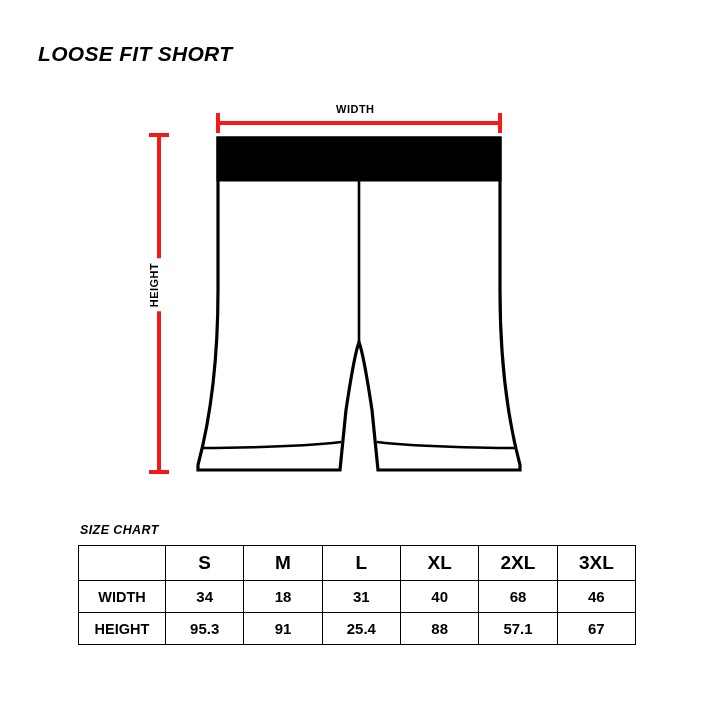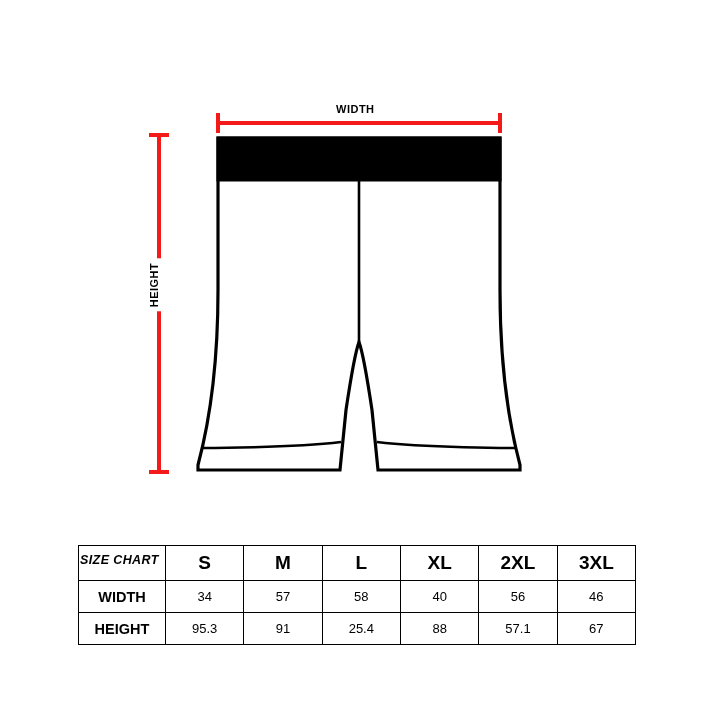--- a/index.html
+++ b/index.html
@@ -54,43 +54,43 @@
   .label-height {
     left: 128px;
     top: 198px;
     transform: rotate(-90deg);
     transform-origin: center center;
   }
   
   .sizechart-title {
     position: absolute;
     left: 80px;
-    top: 553px;
+    top: 523px;
     font-size: 12.5px;
     font-weight: bold;
     font-style: italic;
     letter-spacing: 0.4px;
   }
   table.size-table {
     position: absolute;
     left: 78px;
     top: 545px;
     width: 558px;
     border-collapse: collapse;
     table-layout: fixed;
   }
   table.size-table td,
   table.size-table th {
     border: 1px solid #000000;
     text-align: center;
     vertical-align: middle;
     padding: 0;
     height: 31px;
-    font-weight: normal;
-    font-size: 13px;
+    font-weight: bold;
+    font-size: 15px;
   }
   table.size-table .corner-cell {
     width: 86px;
     border-left: 1px solid #000;
   }
   table.size-table thead th {
     font-size: 19px;
     font-weight: bold;
     height: 34px;
   }
@@ -101,20 +101,21 @@
   }
   .blank-top-left {
     border: 1px solid #000;
   }
 </style>
 </head>
 <body>
 
 <div id="page">
 
+  <div class="title">LOOSE FIT SHORT</div>
 
   <div class="diagram">
     <svg width="720" height="420" viewBox="0 0 720 420">
 
       <g stroke="#f41a1a" stroke-width="4" fill="#f41a1a">
         <line x1="218" y1="43" x2="500" y2="43"></line>
         <line x1="218" y1="33" x2="218" y2="53"></line>
         <line x1="500" y1="33" x2="500" y2="53"></line>
       </g>
 
@@ -163,24 +164,24 @@
         <th>L</th>
         <th>XL</th>
         <th>2XL</th>
         <th>3XL</th>
       </tr>
     </thead>
     <tbody>
       <tr>
         <th class="rowhead corner-cell">WIDTH</th>
         <td>34</td>
-        <td>57</td>
-        <td>58</td>
+        <td>18</td>
+        <td>31</td>
         <td>40</td>
-        <td>56</td>
+        <td>68</td>
         <td>46</td>
       </tr>
       <tr>
         <th class="rowhead corner-cell">HEIGHT</th>
         <td>95.3</td>
         <td>91</td>
         <td>25.4</td>
         <td>88</td>
         <td>57.1</td>
         <td>67</td>

